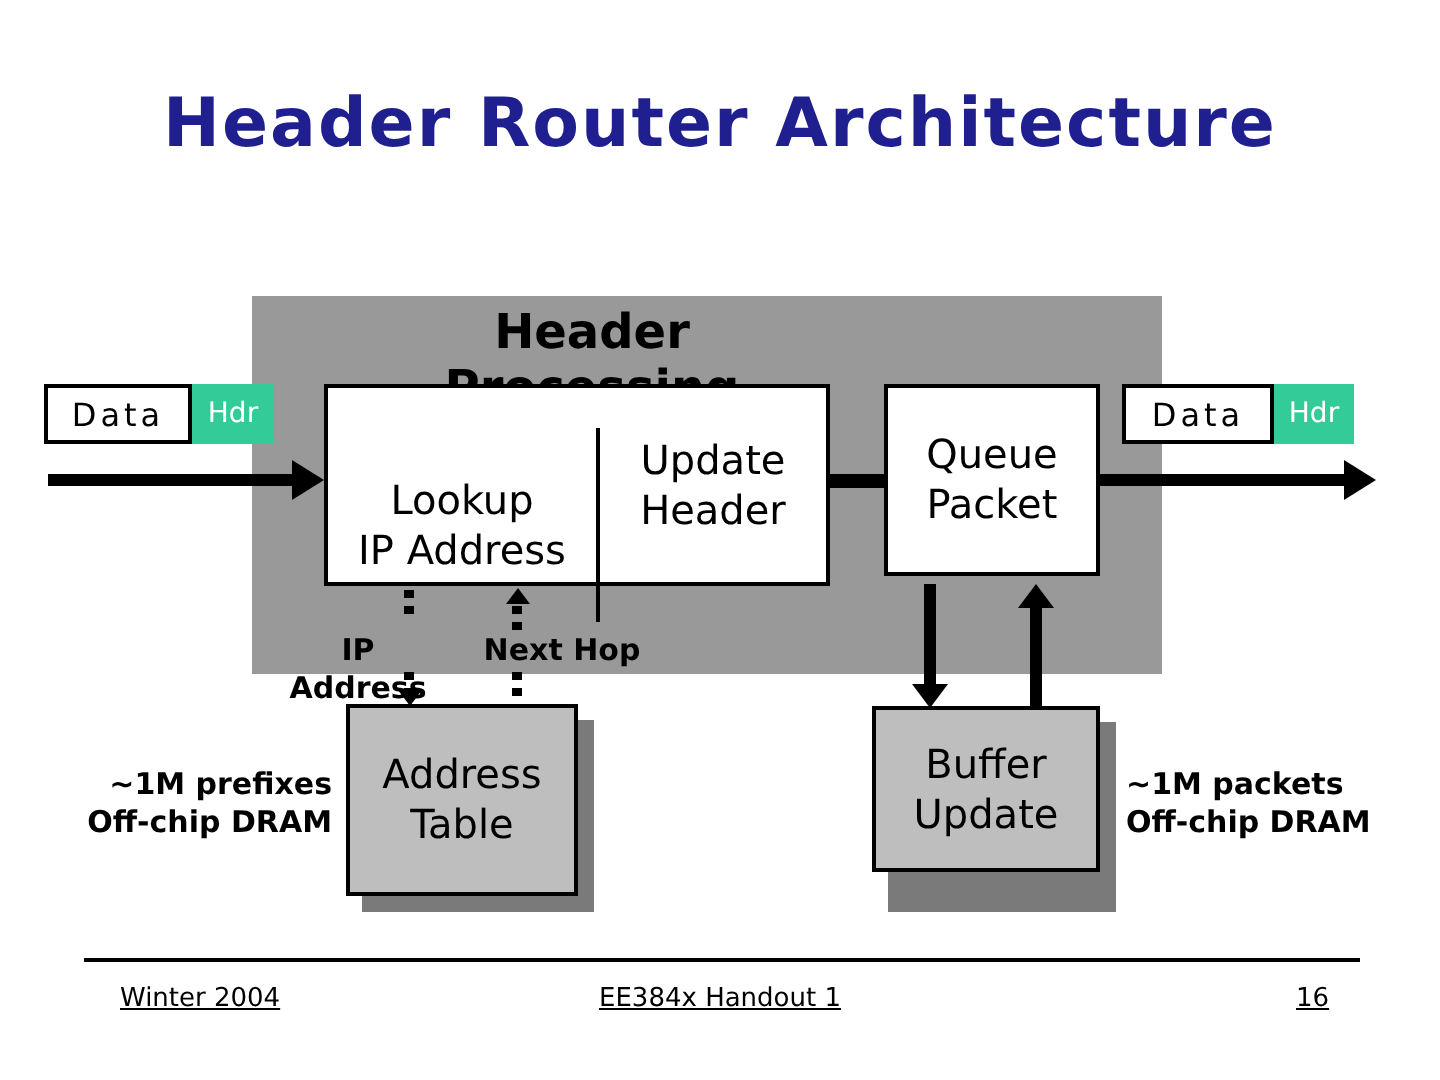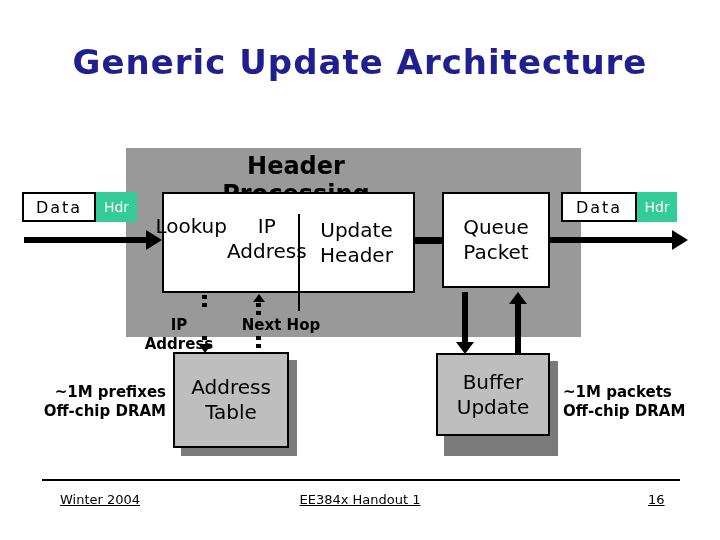--- a/index.html
+++ b/index.html
@@ -66,33 +66,33 @@
   .note{font-size:15px;line-height:19px;font-weight:600;color:#000;}
 
   .footer-line{left:42px;top:479px;width:638px;height:2px;background:#000;}
   .footer-text{font-size:13px;color:#000;top:492px;text-decoration:underline;}
 </style>
 </head>
 <body>
 
 <div id="slide">
 
-  <div class="abs slide-title">Generic Update Architecture</div>
+  <div class="abs slide-title">Header Router Architecture</div>
 
   <div class="abs panel"></div>
   <div class="abs panel-title">Header Processing</div>
 
   <div class="abs pkt-white" style="left:22px;top:192px;width:74px;height:30px;">Data</div>
   <div class="abs pkt-green" style="left:96px;top:192px;width:41px;height:30px;">Hdr</div>
 
   <div class="abs shaft-h" style="left:24px;top:237px;width:124px;"></div>
   <div class="abs head-right" style="left:146px;top:230px;"></div>
 
   <div class="abs proc-box" style="left:162px;top:192px;width:253px;height:101px;padding:0;">
-    <div class="proc-text" style="width:136px;height:100%;border-right:2px solid #000;display:flex;flex-direction:row;justify-content:center;margin-top:40px;">
+    <div class="proc-text" style="width:136px;height:100%;border-right:2px solid #000;display:flex;flex-direction:column;justify-content:center;margin-top:40px;">
       <span>Lookup</span>
       <span>IP Address</span>
     </div>
     <div class="proc-text" style="flex:1;display:flex;flex-direction:column;justify-content:center;">
       <span>Update</span>
       <span>Header</span>
     </div>
   </div>
 
   <div class="abs shaft-h" style="left:415px;top:237px;width:27px;height:7px;"></div>

